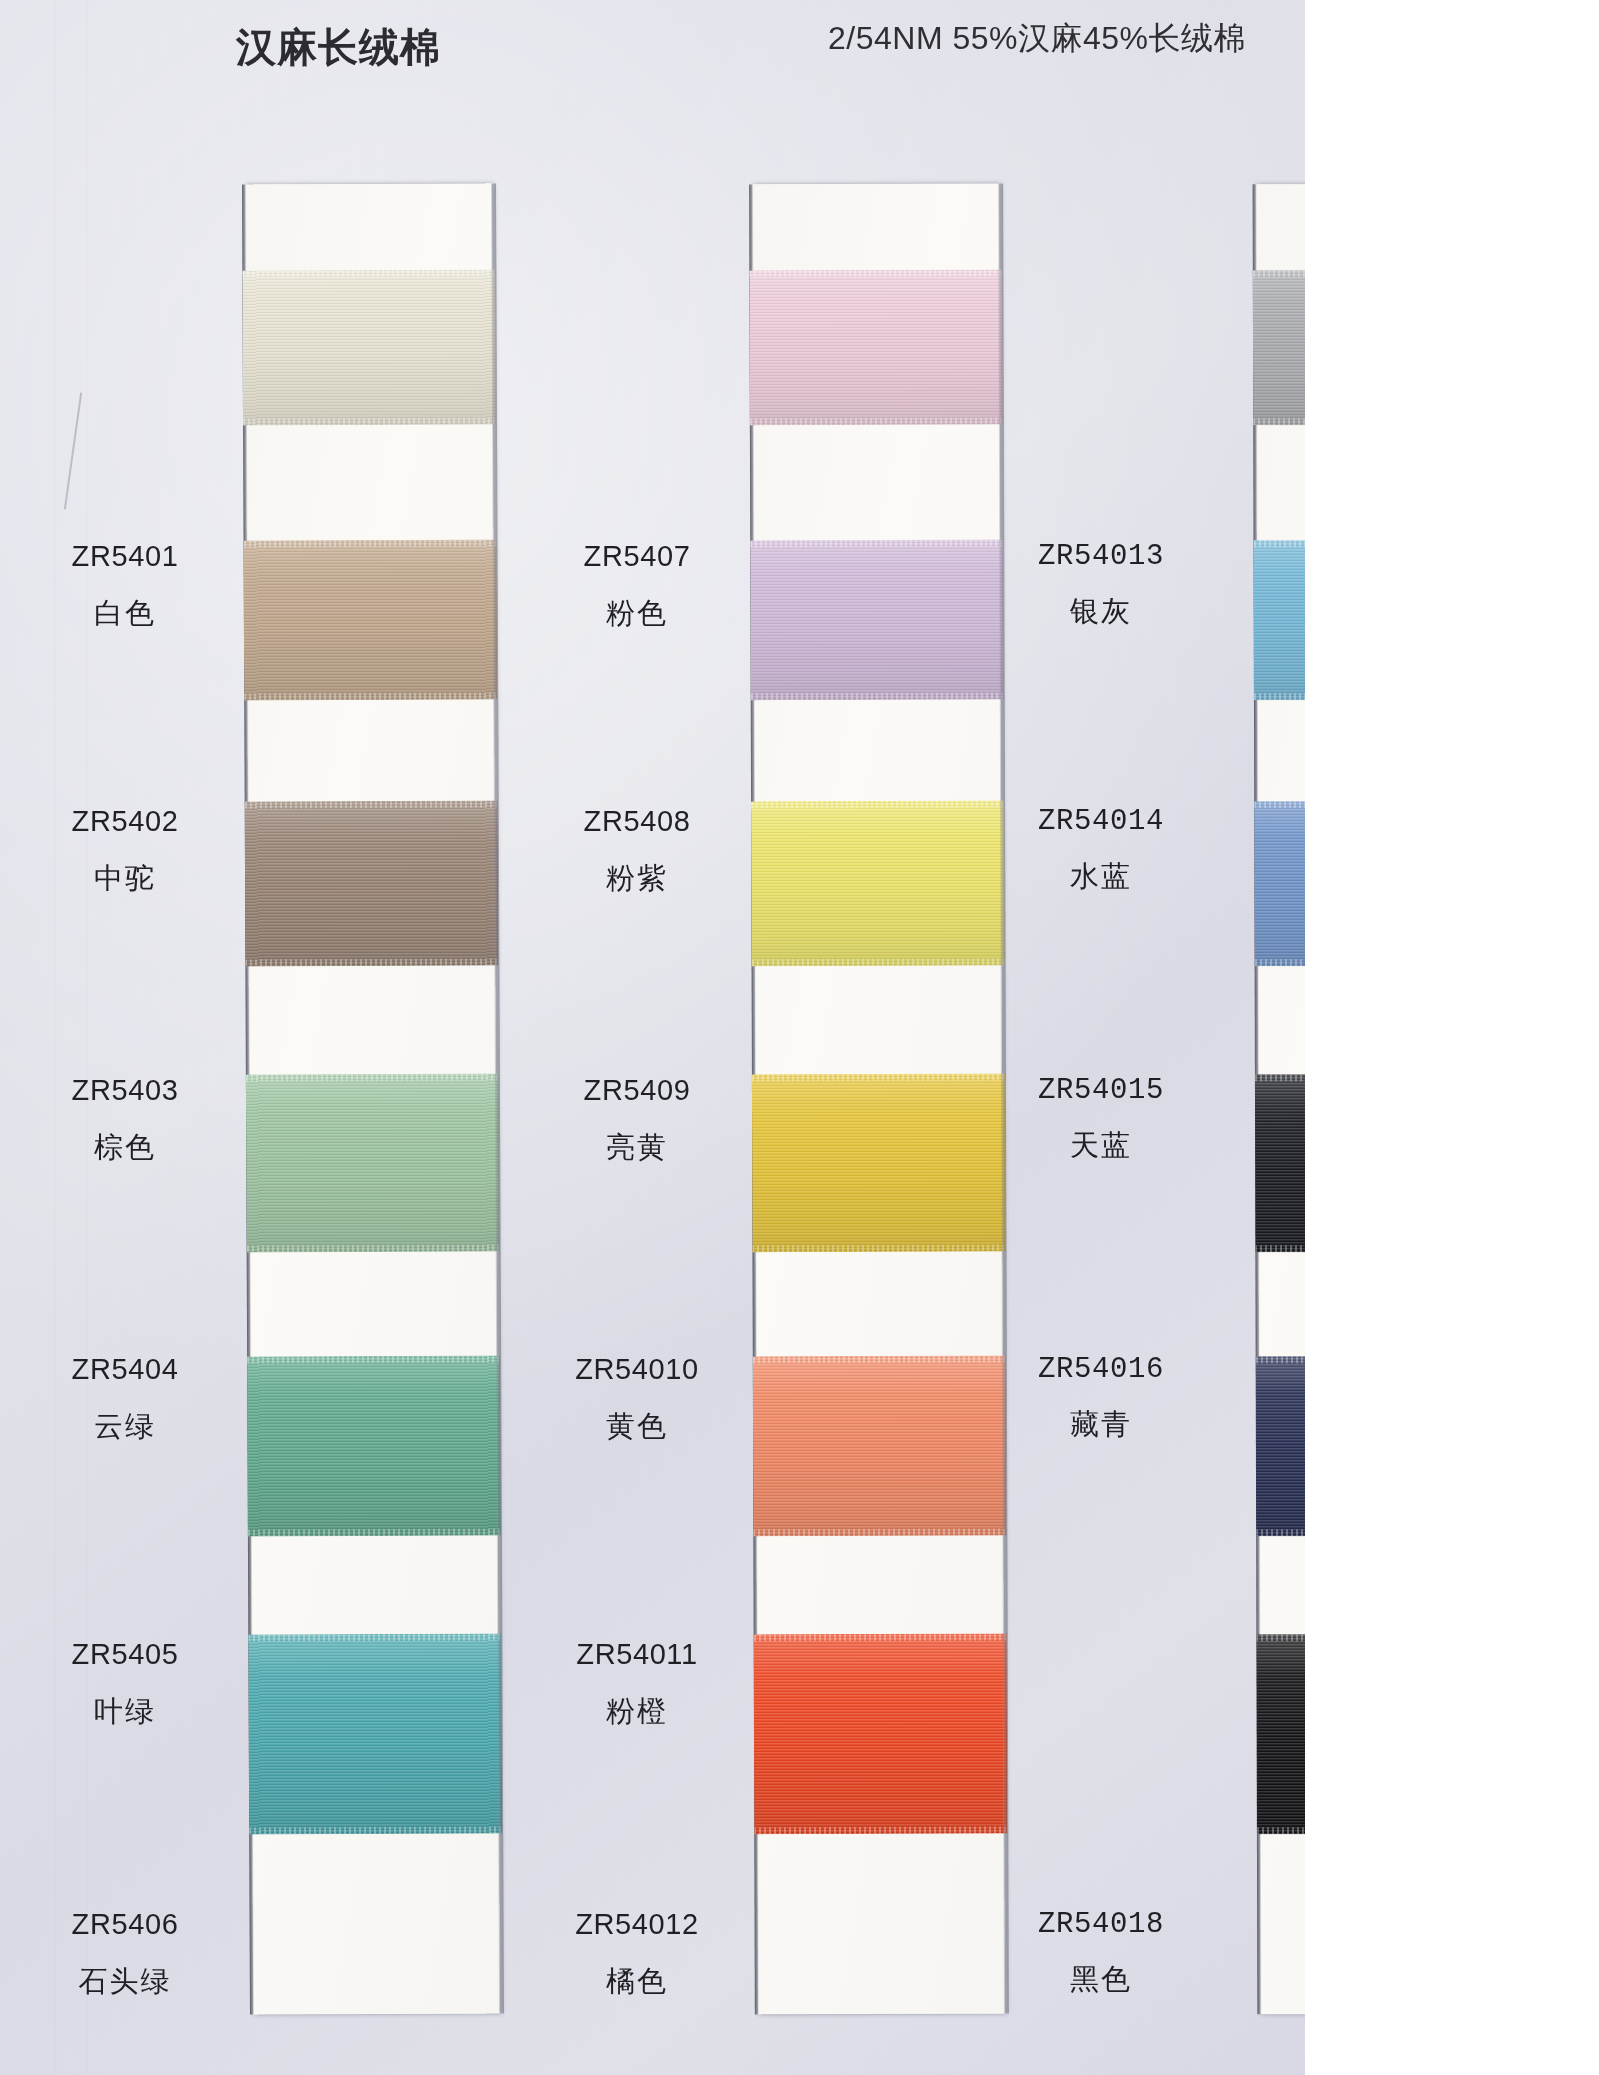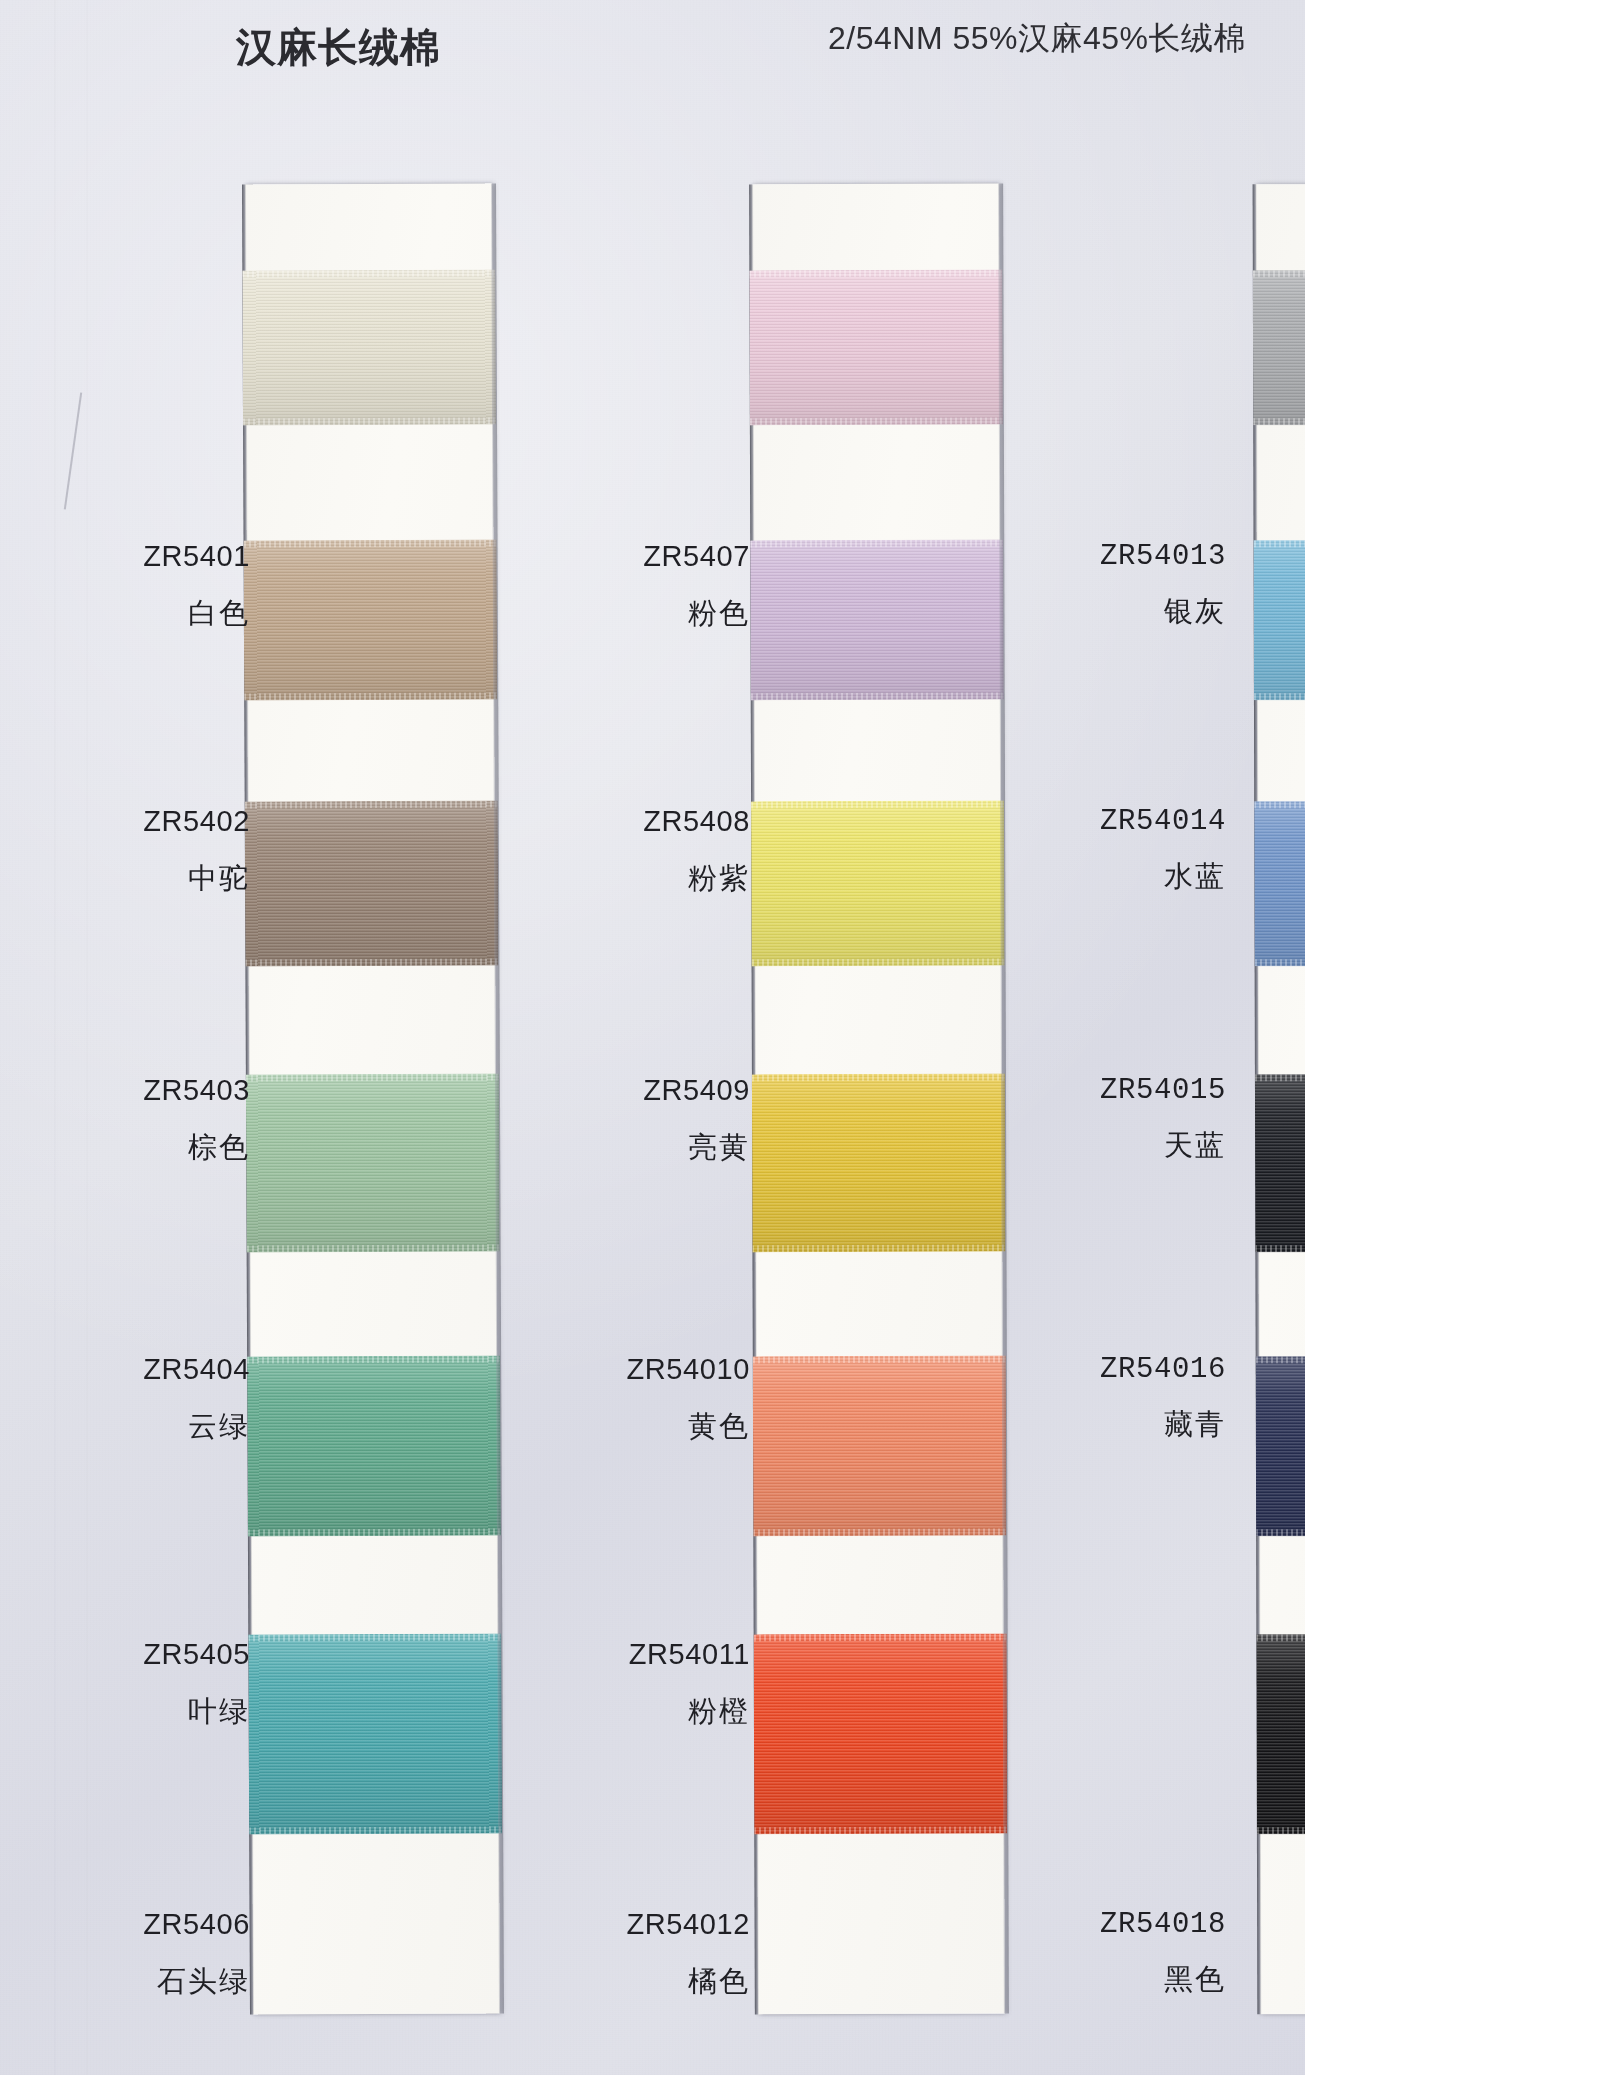--- a/index.html
+++ b/index.html
@@ -150,39 +150,39 @@
       rgba(255,255,255,0.0) 2px, rgba(255,255,255,0.0) 5px);
     opacity: .55;
   }
   .swatch .fray-top { top: 0; }
   .swatch .fray-bot { bottom: 0; }
 
   
   .label {
     position: absolute;
     width: 250px;
-    text-align: right;
+    text-align: center;
     color: #1f1f24;
     line-height: 1.42;
   }
   .label .code {
     display: block;
     font-size: 29px;
     font-weight: 400;
     letter-spacing: .6px;
   }
   .label .name {
     display: block;
     font-size: 29px;
     font-weight: 400;
     letter-spacing: 2px;
     margin-top: 16px;
   }
   .lab-col-1 { left: 0px;   }
-  .lab-col-2 { left: 500px; }
+  .lab-col-2 { left: 512px; }
   .lab-col-3 { left: 976px; font-family: Liberation Mono, monospace; }
 
   
   .speck {
     position: absolute;
     border-radius: 50%;
     background: rgba(150,135,130,0.40);
     pointer-events: none;
   }
   .hair {

